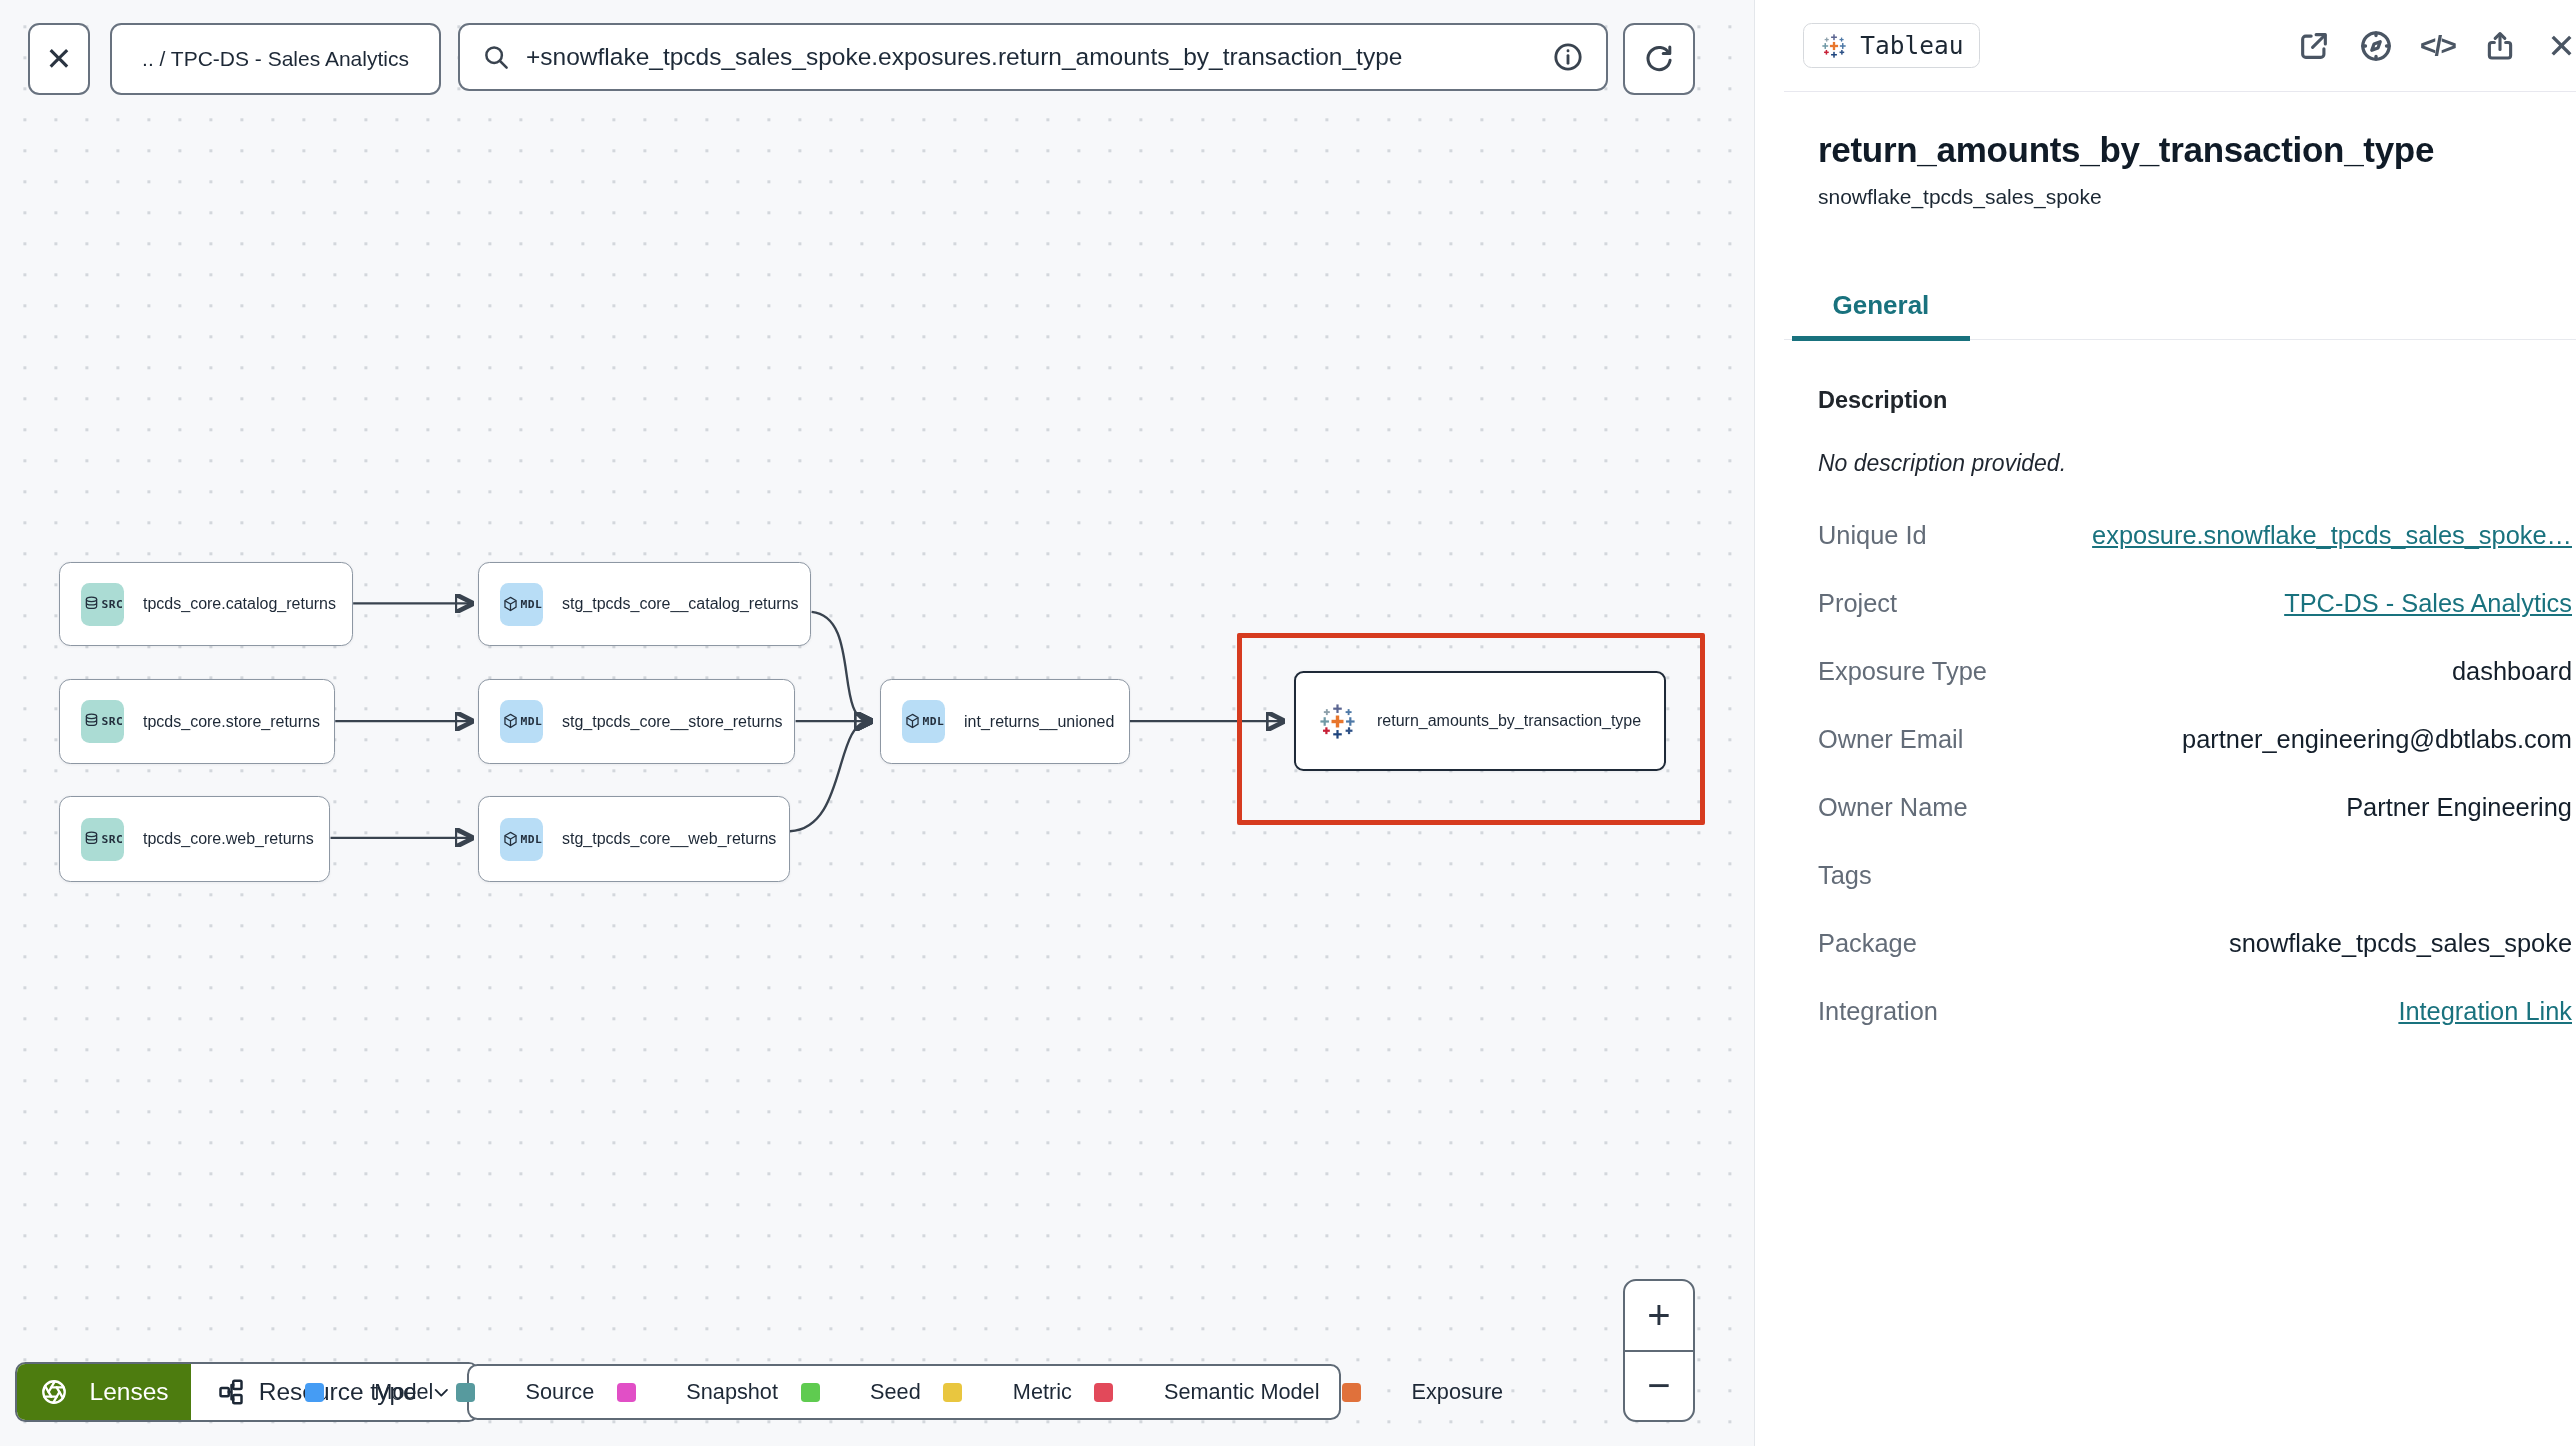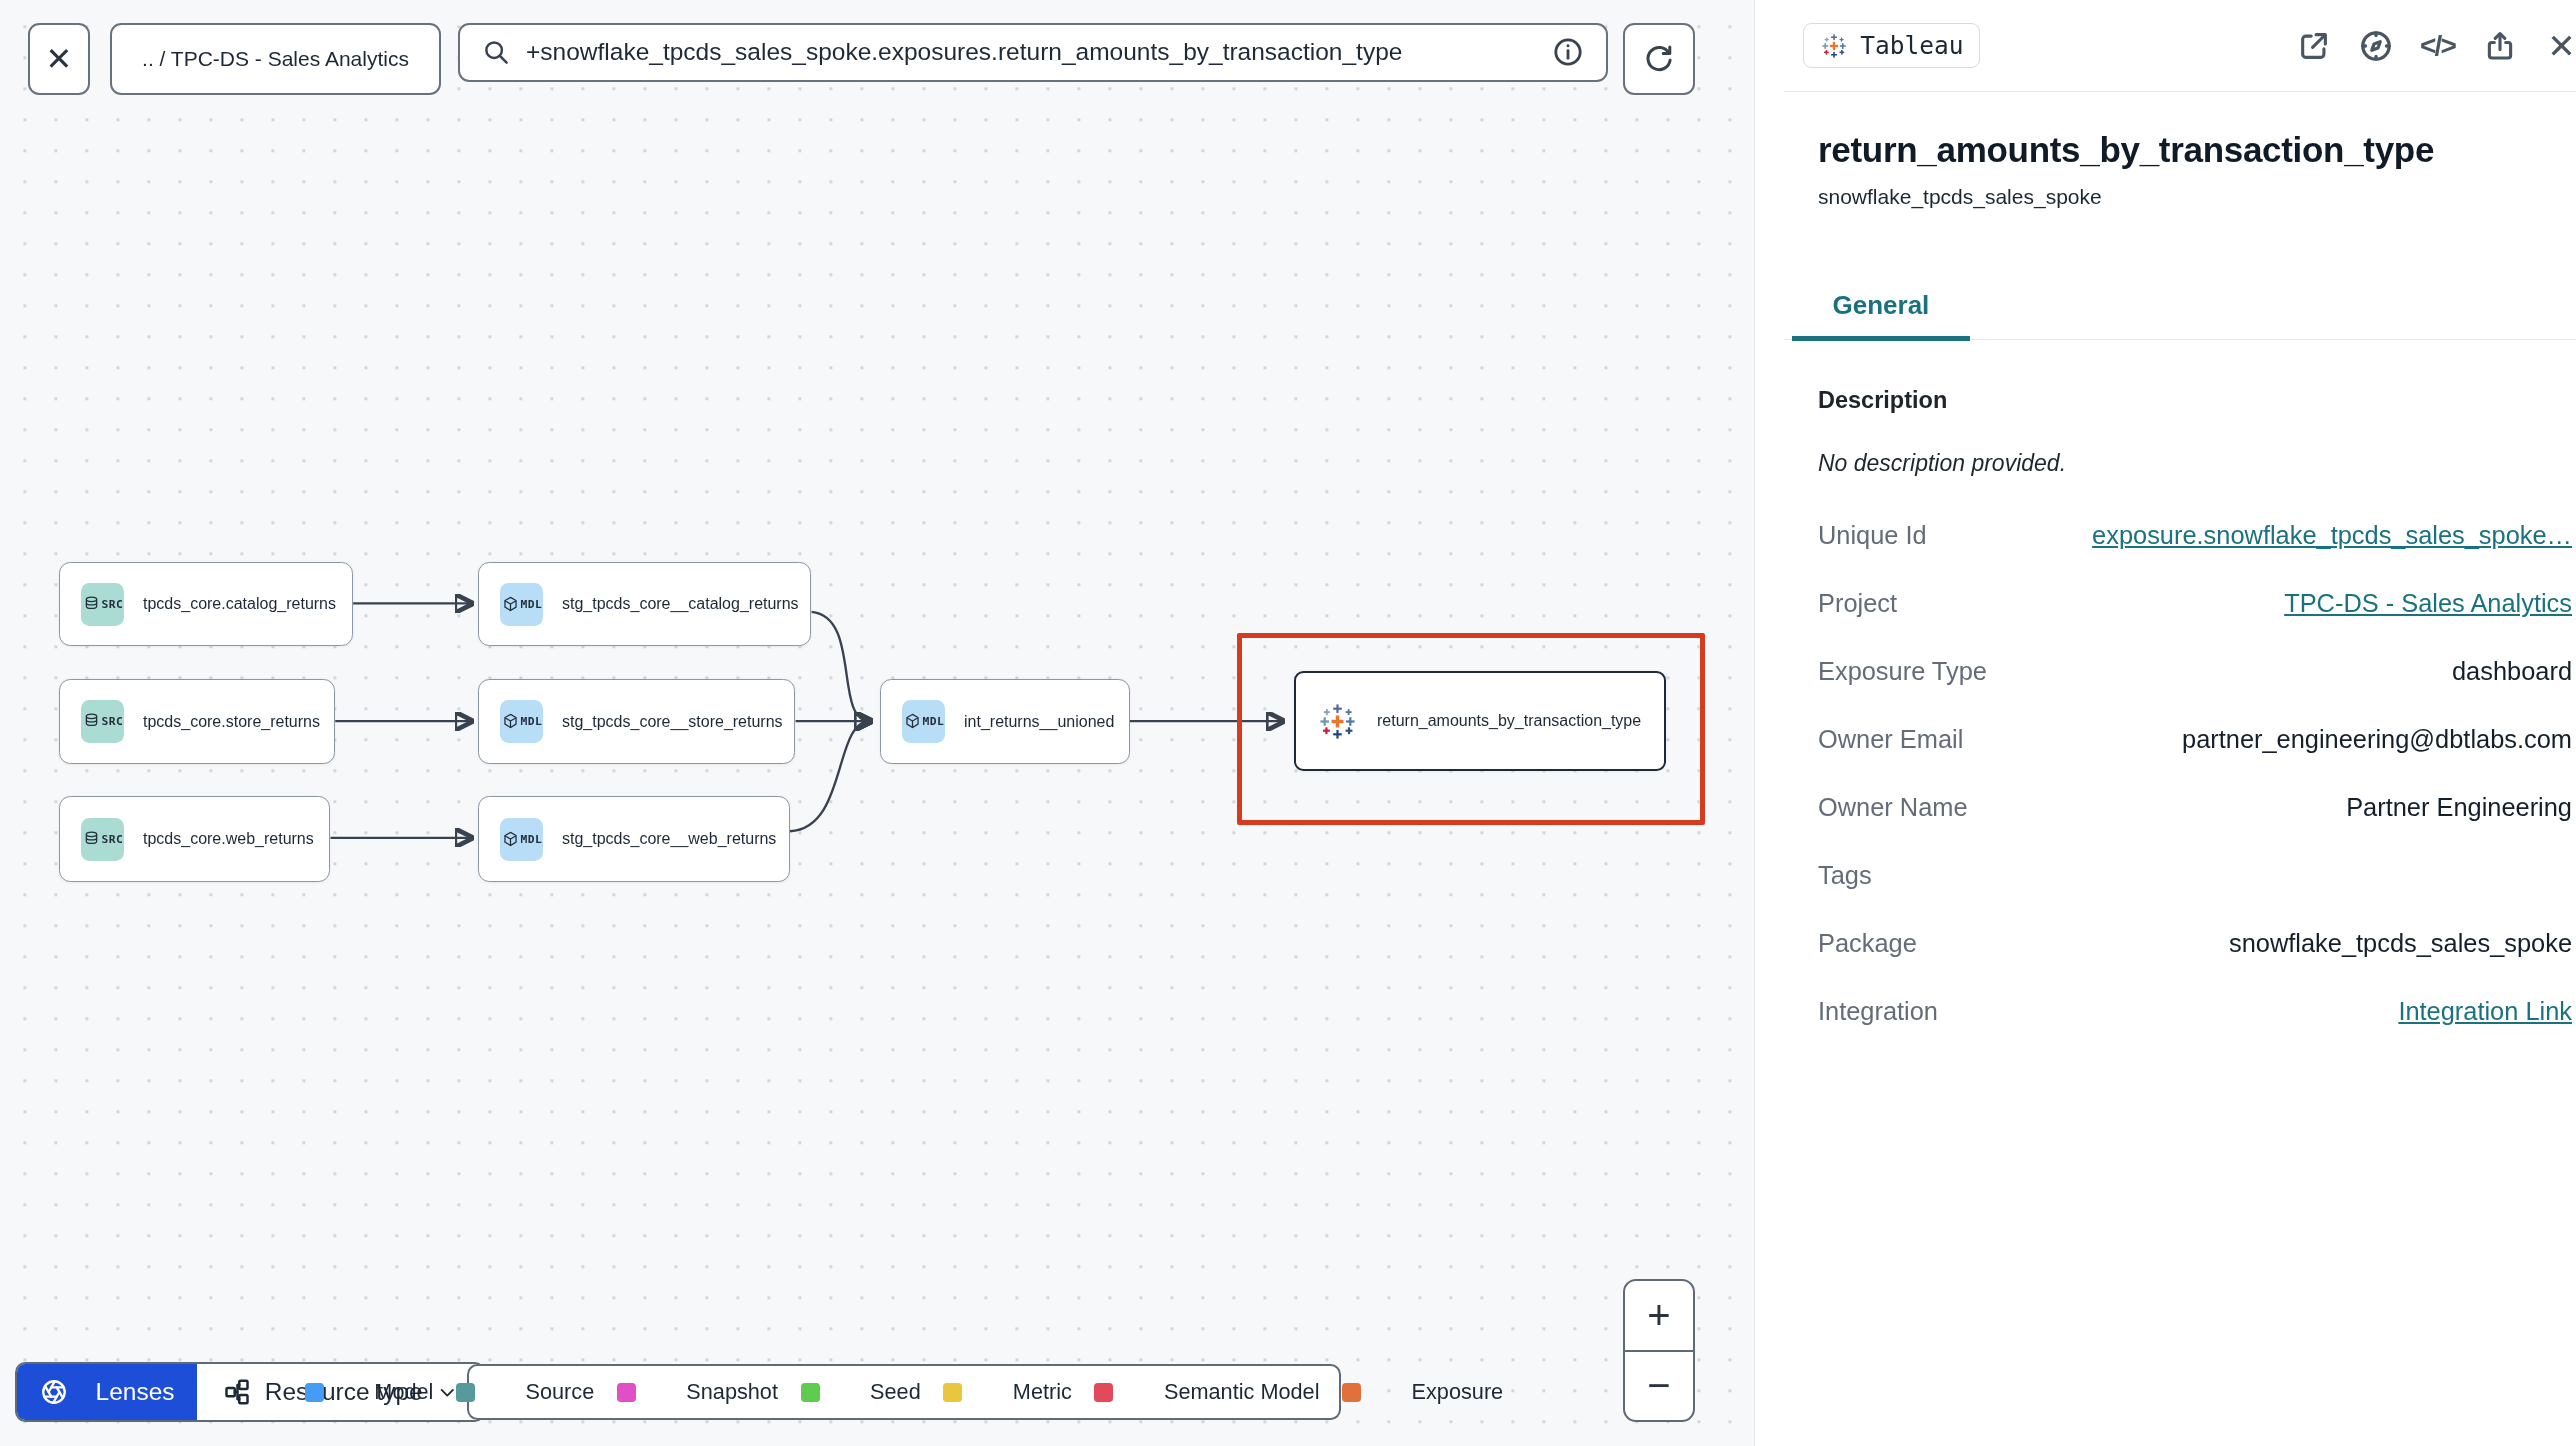--- a/index.html
+++ b/index.html
@@ -40,32 +40,32 @@
   }
   .tableau-mark { flex:0 0 auto; }
 
   
   .ctl {
     position:absolute; background:#fff; border:2.4px solid #68727f; border-radius:11.3px;
     display:flex; align-items:center; justify-content:center;
   }
   .close-canvas-btn { left:28px; top:22.6px; width:62px; height:72px; font-size:32px; color:#2a3441; cursor:pointer; }
   .breadcrumb-chip { left:110px; top:22.6px; width:331px; height:72px; font-size:21px; color:#1d2836; }
-  .search-bar { left:458px; top:22.6px; width:1150px; height:59px; justify-content:flex-start; padding:0 21px; gap:15px; }
+  .search-bar { left:458px; top:22.6px; width:1150px; height:68px; justify-content:flex-start; padding:0 21px; gap:15px; }
   .search-bar .search-text { font-size:24.5px; color:#1e2a38; flex:1 1 auto; white-space:nowrap; overflow:hidden; }
   .refresh-btn { left:1623px; top:22.6px; width:72px; height:72px; cursor:pointer; }
   .icon-stroke { stroke:#39434f; fill:none; stroke-width:2; stroke-linecap:round; stroke-linejoin:round; }
 
   
   .lenses-group {
     position:absolute; left:15px; top:1362px; height:60px; display:flex;
     border:2.4px solid #5f6a76; border-radius:10.4px; overflow:hidden; background:#fff;
   }
   .lenses-btn {
-    background:#1d4ed8; color:#fff; display:flex; align-items:center; gap:28px;
+    background:#4d7c0f; color:#fff; display:flex; align-items:center; gap:22px;
     padding:0 22.6px; font-size:24.5px; cursor:pointer;
   }
   .resource-type-btn {
     display:flex; align-items:center; gap:13px; padding:0 24.5px; font-size:24.5px;
     color:#1d2836; background:#fff; cursor:pointer;
   }
   .legend {
     position:absolute; left:467px; top:1364px; width:874px; height:56px;
     background:#fff; border:2.4px solid #5f6a76; border-radius:10.4px;
     display:flex; align-items:center; justify-content:center; gap:22.6px; padding:0 19px;

